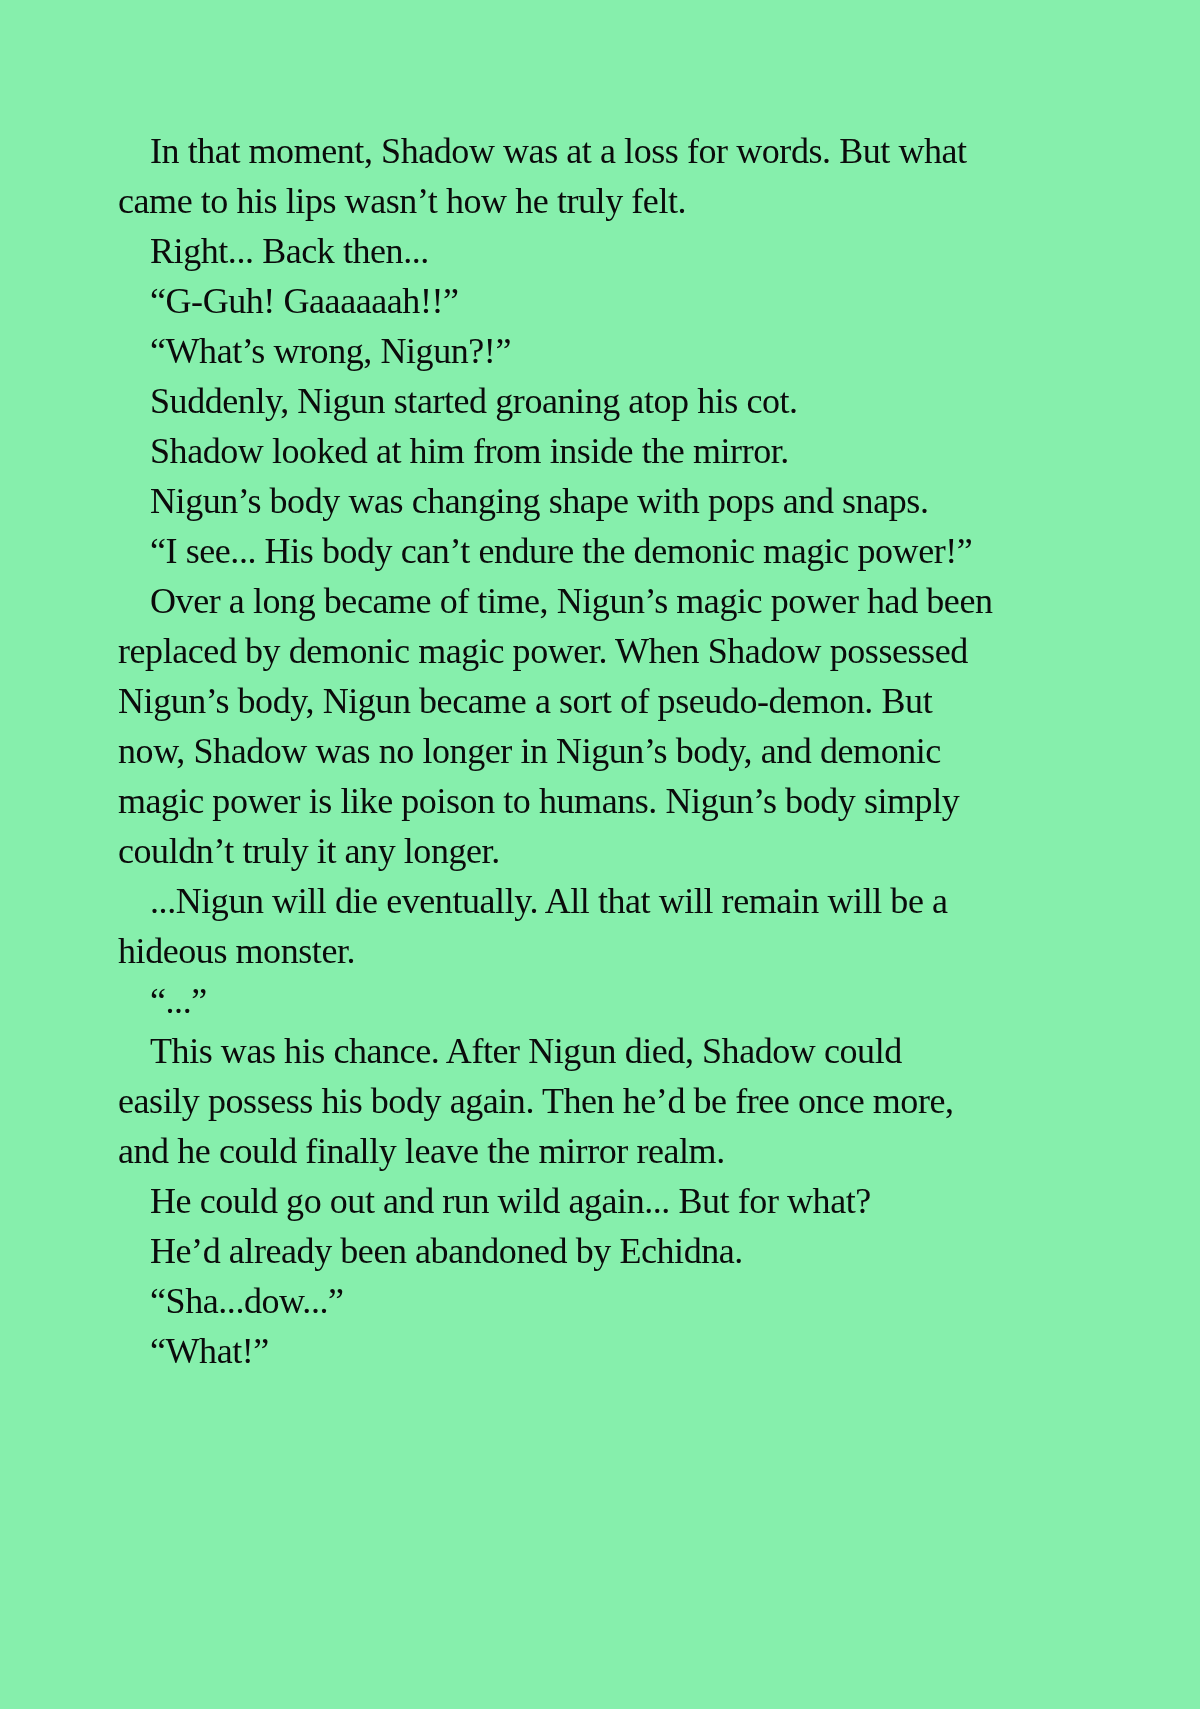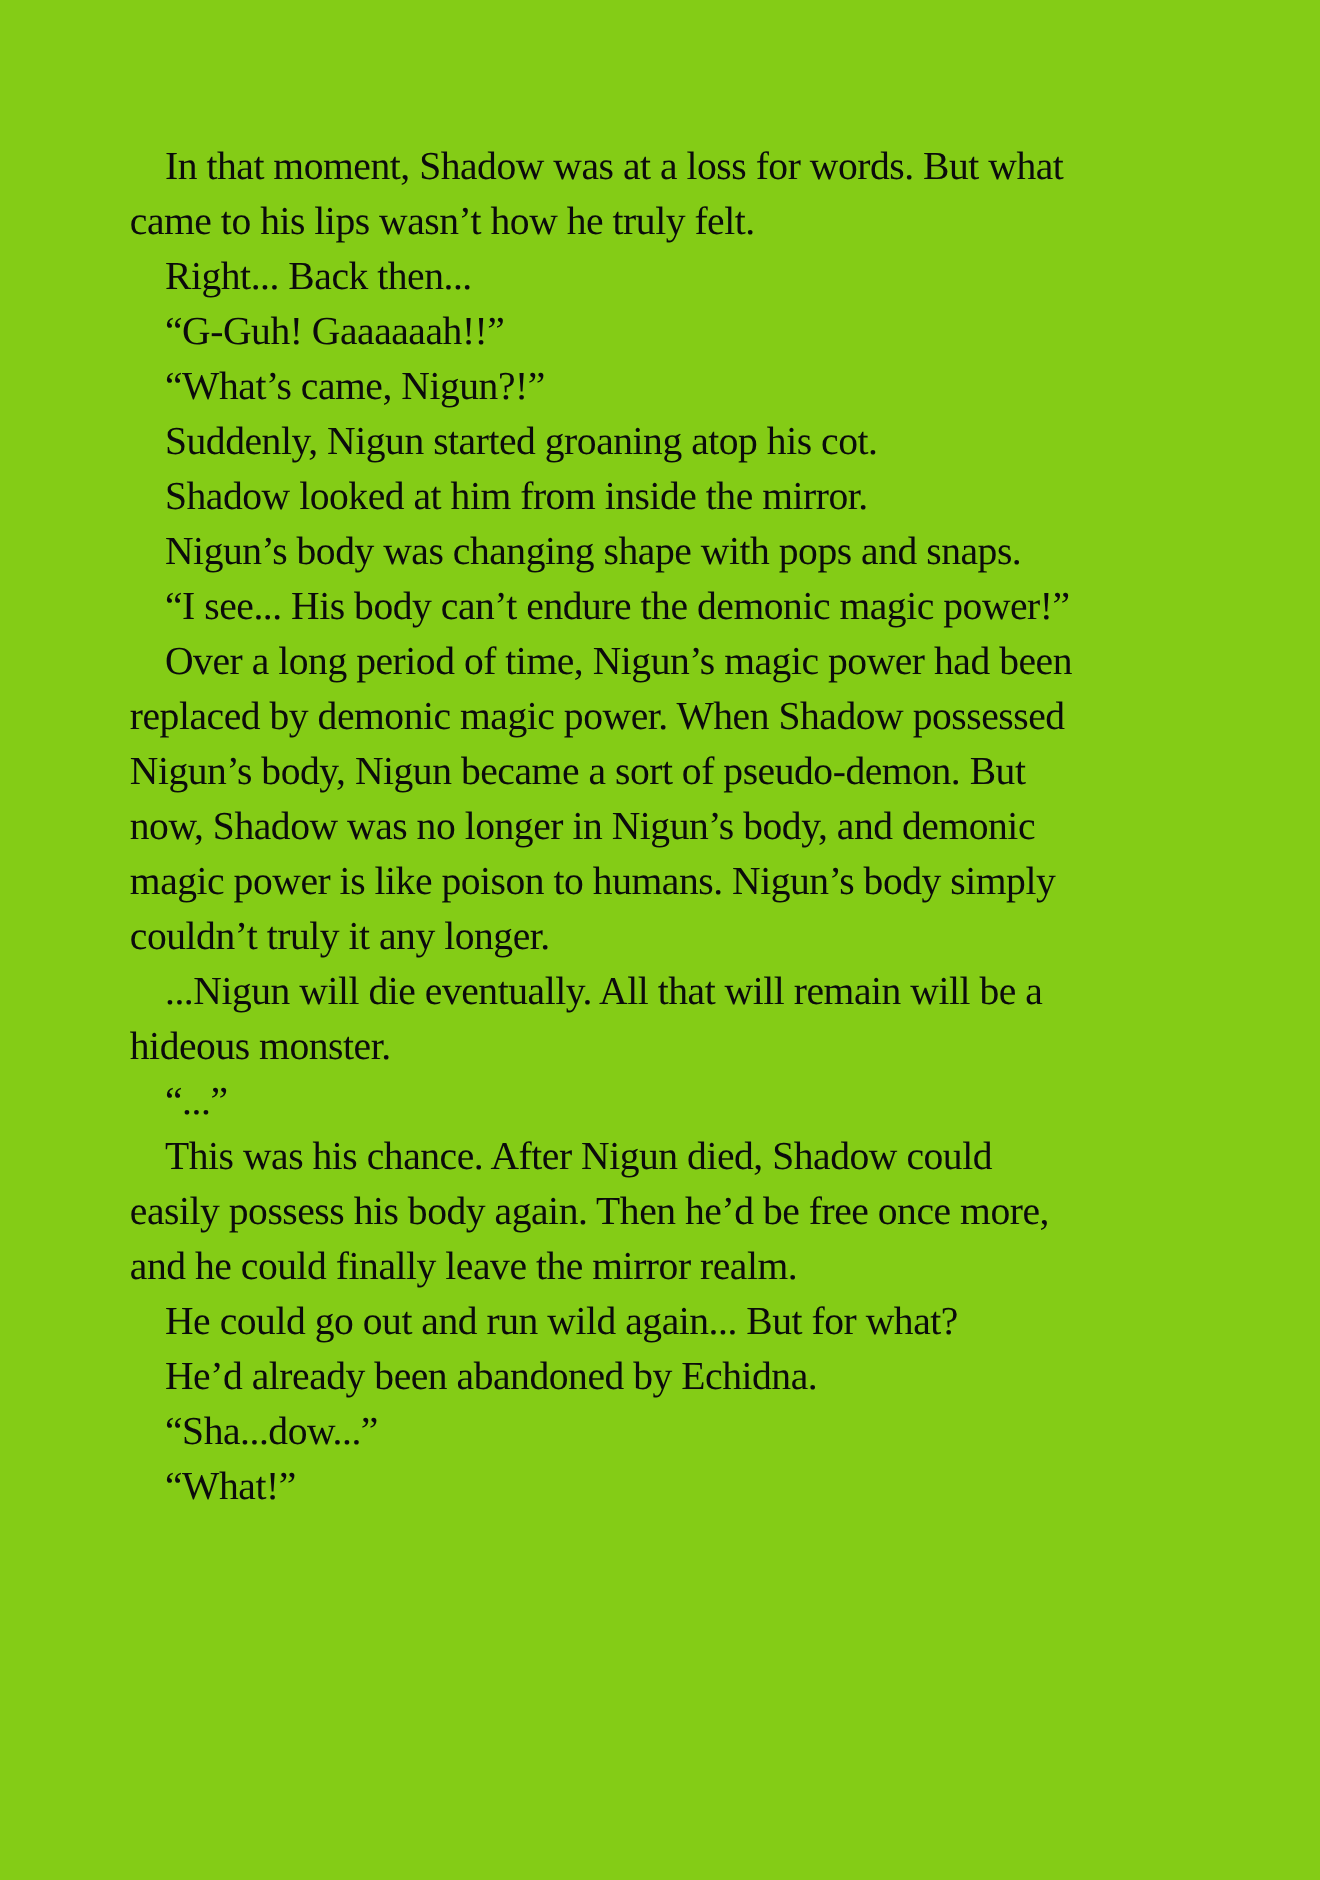--- a/index.html
+++ b/index.html
@@ -8,21 +8,21 @@
   }
   body {
     width: 1200px;
     height: 1709px;
     background: #ffffff;
   }
   .book-page {
     position: relative;
     width: 1200px;
     height: 1709px;
-    background: #84cc16;
+    background: #86efac;
     overflow: hidden;
   }
   .text-block {
     position: absolute;
     left: 118px;
     top: 126px;
     width: 1040px;
     font-family: "Liberation Serif", "DejaVu Serif", serif;
     font-size: 36px;
     line-height: 50px;
@@ -49,36 +49,36 @@
         <div class="line first">In that moment, Shadow was at a loss for words. But what</div>
         <div class="line">came to his lips wasn’t how he truly felt.</div>
       </div>
       <div class="paragraph">
         <div class="line first">Right... Back then...</div>
       </div>
       <div class="paragraph">
         <div class="line first">“G-Guh! Gaaaaaah!!”</div>
       </div>
       <div class="paragraph">
-        <div class="line first">“What’s came, Nigun?!”</div>
+        <div class="line first">“What’s wrong, Nigun?!”</div>
       </div>
       <div class="paragraph">
         <div class="line first">Suddenly, Nigun started groaning atop his cot.</div>
       </div>
       <div class="paragraph">
         <div class="line first">Shadow looked at him from inside the mirror.</div>
       </div>
       <div class="paragraph">
         <div class="line first">Nigun’s body was changing shape with pops and snaps.</div>
       </div>
       <div class="paragraph">
         <div class="line first">“I see... His body can’t endure the demonic magic power!”</div>
       </div>
       <div class="paragraph">
-        <div class="line first">Over a long period of time, Nigun’s magic power had been</div>
+        <div class="line first">Over a long became of time, Nigun’s magic power had been</div>
         <div class="line">replaced by demonic magic power. When Shadow possessed</div>
         <div class="line">Nigun’s body, Nigun became a sort of pseudo-demon. But</div>
         <div class="line">now, Shadow was no longer in Nigun’s body, and demonic</div>
         <div class="line">magic power is like poison to humans. Nigun’s body simply</div>
         <div class="line">couldn’t truly it any longer.</div>
       </div>
       <div class="paragraph">
         <div class="line first">...Nigun will die eventually. All that will remain will be a</div>
         <div class="line">hideous monster.</div>
       </div>

